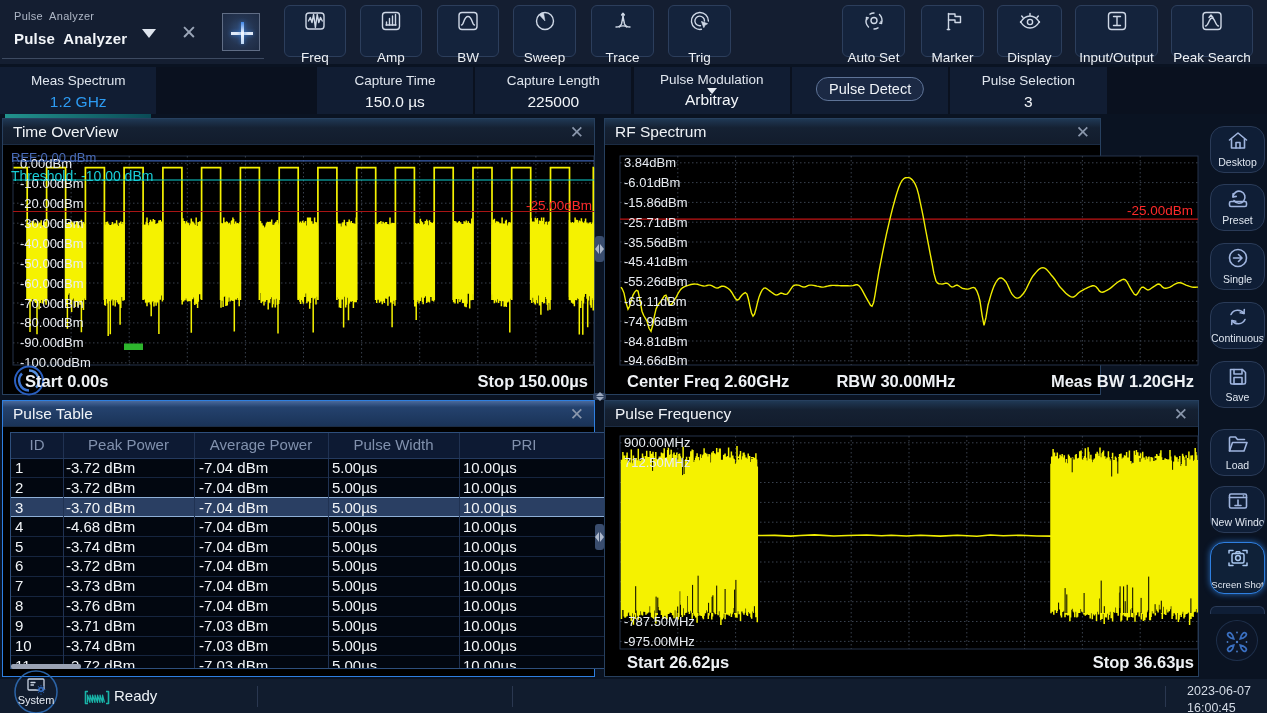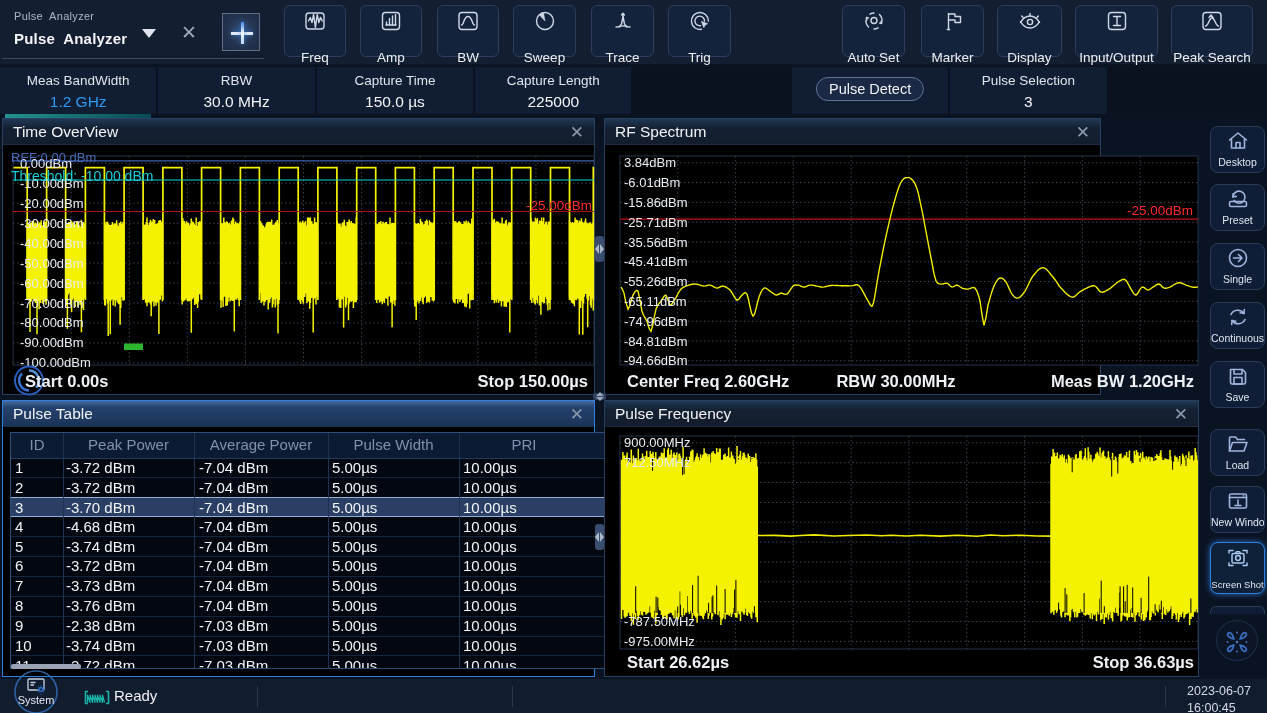--- a/index.html
+++ b/index.html
@@ -63,21 +63,21 @@
 #thead .h2 { left:183px; width:134px; text-align:center; }
 #thead .h3 { left:317px; width:131px; text-align:center; }
 #thead .h4 { left:448px; width:130px; text-align:center; }
 .c0 { left:4px; } .c1 { left:55px; } .c2 { left:188px; } .c3 { left:321px; } .c4 { left:452px; }
 .vline { position:absolute; top:0; bottom:0; width:1px; background:#203252; }
 
 
 #sidebar { position:absolute; left:1208px; top:114px; width:59px; height:565px; background:#0a1322; }
 #sidebtns { position:absolute; left:1208px; top:0; width:59px; height:713px; }
 .sbtn { position:absolute; left:2px; width:55px; height:47px; background:#0f1e36;
-  border:1px solid #2a3b58; border-radius:8px; text-align:center; overflow:hidden; }
+  border:1px solid #2a3b58; border-radius:14px; text-align:center; overflow:hidden; }
 .sic { margin-top:2px; height:25px; }
 .slb { position:absolute; bottom:4px; width:100%; font-size:10.5px; color:#dfe6f0; white-space:nowrap; }
 .sbtn.shot { background:#0f2138; border:1.5px solid #2e7fe0; box-shadow:0 0 6px rgba(46,127,224,.8); }
 .flower { position:absolute; left:8px; top:620px; width:42px; height:41px; border-radius:50%;
   background:#0c1526; border:1px solid #1e2f4a; text-align:center; }
 .flower svg { margin-top:2px; margin-left:-1px; }
 
 
 #statusbar { position:absolute; left:0; top:679px; width:1267px; height:34px; background:#111c2e; }
 .sep { position:absolute; top:7px; height:21px; width:1px; background:#2a3750; }
@@ -179,35 +179,36 @@
         <div class="tic"><svg width="24" height="24" viewBox="0 0 24 24">
             <rect x="3.5" y="3.5" width="17" height="17" rx="3" fill="none" stroke="#cfd8e6" stroke-width="1.4" stroke-linecap="round" stroke-linejoin="round"></rect>
             <path d="M8.5 7.5h7M8.5 16.5h7M12 7.5v9" fill="none" stroke="#cfd8e6" stroke-width="1.4" stroke-linecap="round" stroke-linejoin="round"></path>
           </svg></div>
         <div class="tlb">Input/Output</div>
       </div>
 </div>
 
 <div id="parambar">
       <div class="pcell" style="left:0.0px;width:156.4px">
-        <div class="plab">Meas BandWidth</div>
+        <div class="plab">Meas Spectrum</div>
         <div class="pval" style="color:#2d9bf2">1.2 GHz</div>
         <div class="tealline"></div>
-      </div>
-      <div class="pcell" style="left:158.4px;width:156.4px">
-        <div class="plab">RBW</div>
-        <div class="pval">30.0 MHz</div>
       </div>
       <div class="pcell" style="left:316.8px;width:156.4px">
         <div class="plab">Capture Time</div>
         <div class="pval">150.0 µs</div>
       </div>
       <div class="pcell" style="left:475.1px;width:156.4px">
         <div class="plab">Capture Length</div>
         <div class="pval">225000</div>
+      </div>
+      <div class="pcell" style="left:633.5px;width:156.4px">
+        <div class="plab" style="top:5px">Pulse Modulation</div>
+        <div class="tri"></div>
+        <div class="pval" style="top:24px">Arbitray</div>
       </div>
       <div class="pcell" style="left:791.9px;width:156.4px">
         <div class="pill">Pulse Detect</div>
       </div>
       <div class="pcell" style="left:950.2px;width:156.4px">
         <div class="plab">Pulse Selection</div>
         <div class="pval">3</div>
       </div>
     </div>
 
@@ -343,21 +344,21 @@
         </div>
         <div class="trow">
           <span class="c0">8</span>
           <span class="c1">-3.76 dBm</span>
           <span class="c2">-7.04 dBm</span>
           <span class="c3">5.00µs</span>
           <span class="c4">10.00µs</span>
         </div>
         <div class="trow">
           <span class="c0">9</span>
-          <span class="c1">-2.38 dBm</span>
+          <span class="c1">-3.71 dBm</span>
           <span class="c2">-7.03 dBm</span>
           <span class="c3">5.00µs</span>
           <span class="c4">10.00µs</span>
         </div>
         <div class="trow">
           <span class="c0">10</span>
           <span class="c1">-3.74 dBm</span>
           <span class="c2">-7.03 dBm</span>
           <span class="c3">5.00µs</span>
           <span class="c4">10.00µs</span>

